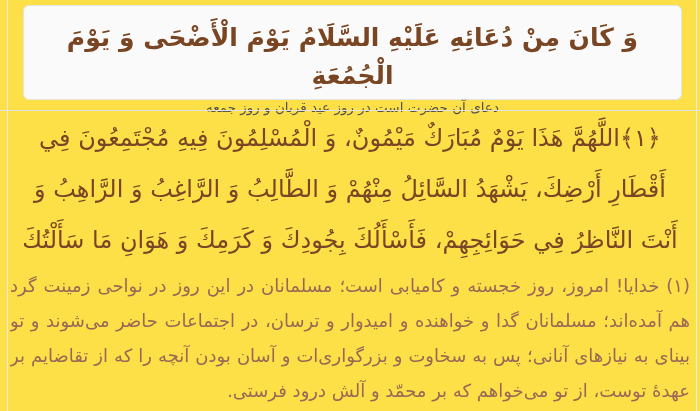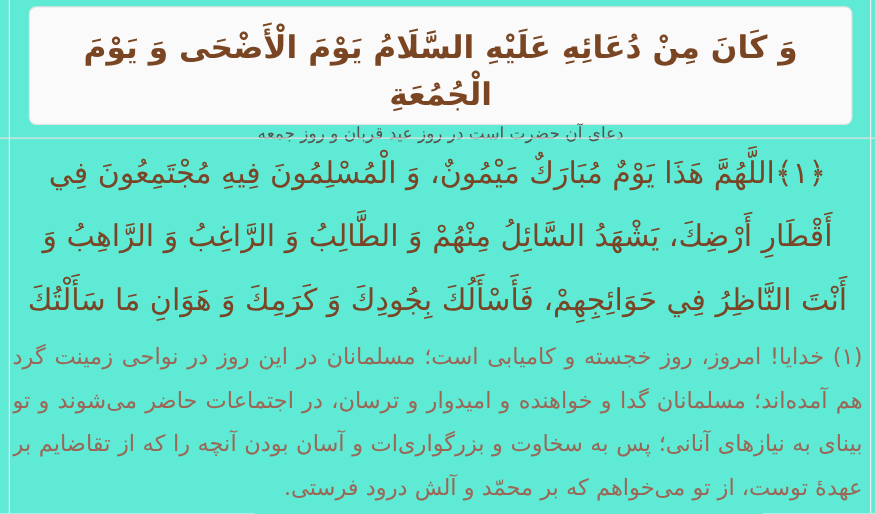--- a/index.html
+++ b/index.html
@@ -5,21 +5,21 @@
   html, body {
     margin: 0;
     padding: 0;
     background: #ffffff;
     font-family: "DejaVu Sans", sans-serif;
   }
   .stage {
     position: relative;
     width: 700px;
     height: 411px;
-    background: #5eead4;
+    background: #fde047;
     overflow: hidden;
     direction: rtl;
   }
   .vline {
     position: absolute;
     top: 0;
     bottom: 0;
     width: 1px;
     background: #ececec;
   }

